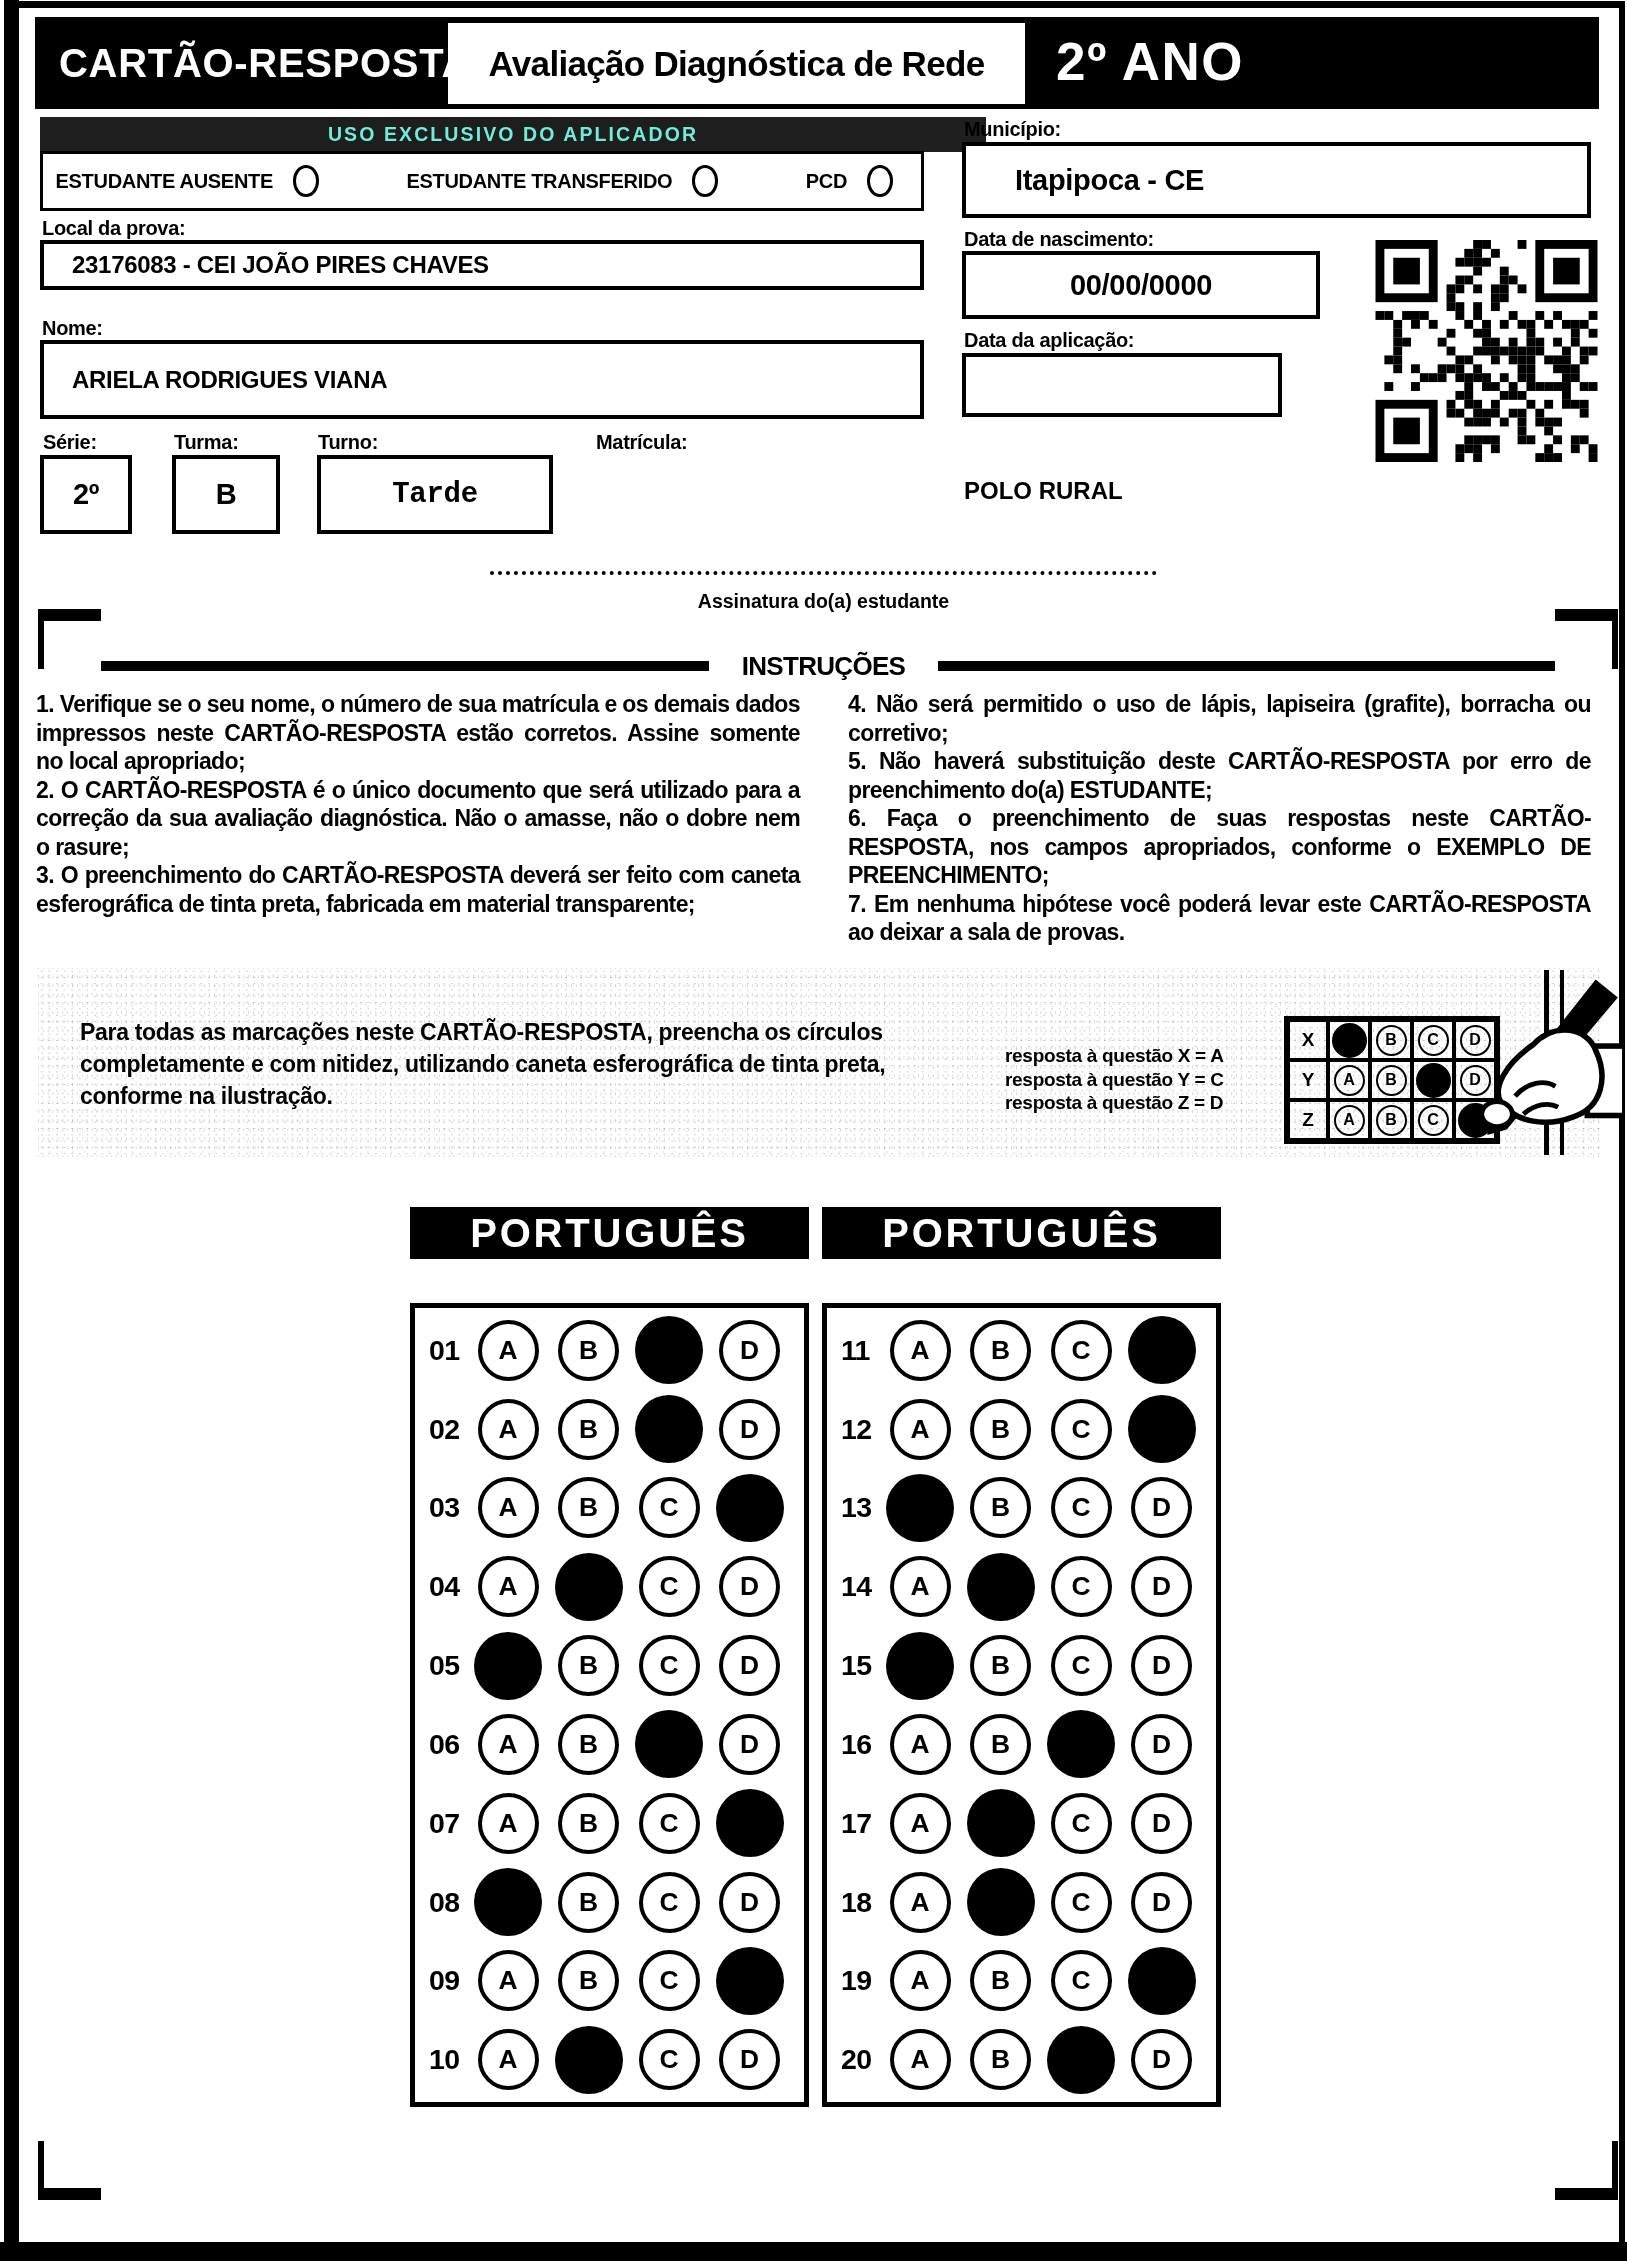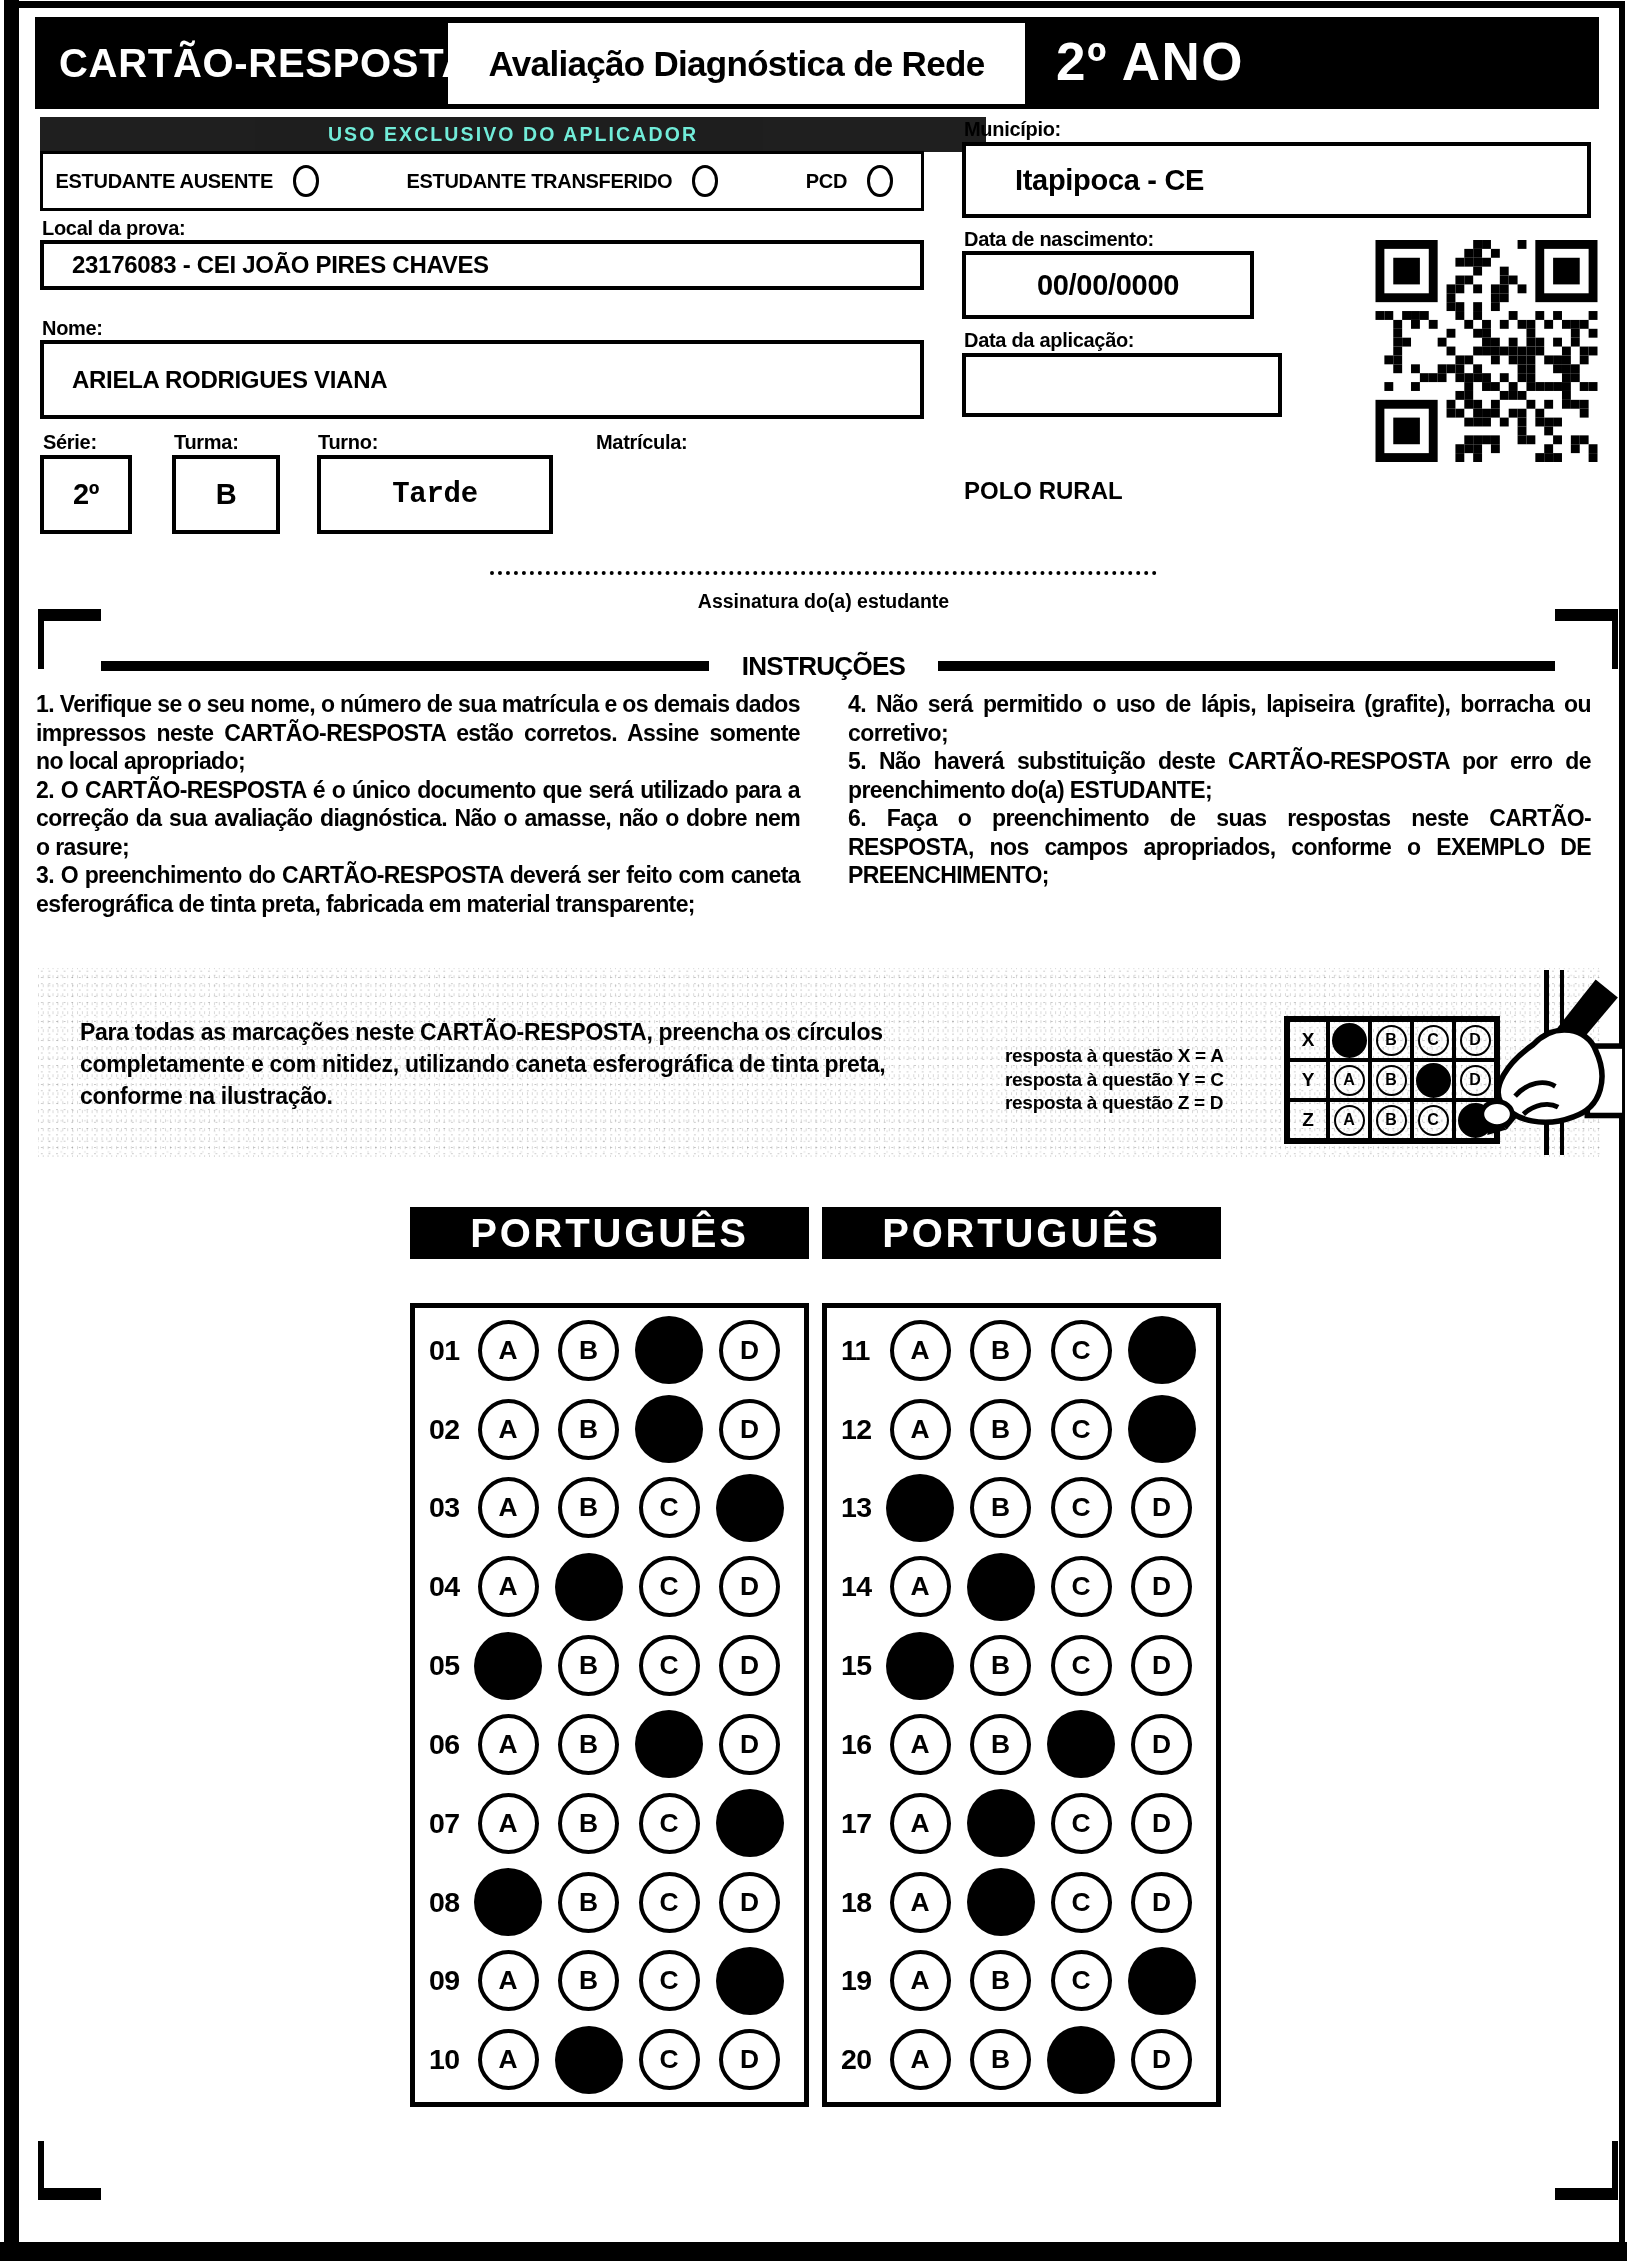--- a/index.html
+++ b/index.html
@@ -138,21 +138,21 @@
   <div class="abs fbox" style="left:317px; top:455px; width:236px; height:79px; justify-content:center;font-family:Liberation Mono, monospace;">
     <span class="val" style="font-size:29px;">Tarde</span>
   </div>
 
   <div class="abs lab" style="left:964px; top:118px;">Município:</div>
   <div class="abs fbox" style="left:962px; top:142px; width:629px; height:76px; padding-left:49px;">
     <span class="val" style="font-size:29px;">Itapipoca - CE</span>
   </div>
 
   <div class="abs lab" style="left:964px; top:228px;">Data de nascimento:</div>
-  <div class="abs fbox" style="left:962px; top:251px; width:292px; height:68px; justify-content:center;">
+  <div class="abs fbox" style="left:962px; top:251px; width:358px; height:68px; justify-content:center;">
     <span class="val" style="font-size:29px;">00/00/0000</span>
   </div>
 
   <div class="abs lab" style="left:964px; top:329px;">Data da aplicação:</div>
   <div class="abs fbox" style="left:962px; top:353px; width:320px; height:64px; justify-content:center;">
     <span class="val" style="font-size:29px;"></span>
   </div>
 
   <div class="abs qr" id="qr"><svg width="227" height="222" viewBox="0 0 325 325" fill="#000">
         <rect x="143" y="0" width="13" height="13"></rect>
@@ -370,20 +370,21 @@
   <div class="abs instr-bar" style="left:938px; width:617px;"></div>
   <div class="abs instr-col" style="left:36px; width:764px;">
       <p class="instr">1. Verifique se o seu nome, o número de sua matrícula e os demais dados impressos neste CARTÃO-RESPOSTA estão corretos. Assine somente no local apropriado;</p>
       <p class="instr">2. O CARTÃO-RESPOSTA é o único documento que será utilizado para a correção da sua avaliação diagnóstica. Não o amasse, não o dobre nem o rasure;</p>
       <p class="instr">3. O preenchimento do CARTÃO-RESPOSTA deverá ser feito com caneta esferográfica de tinta preta, fabricada em material transparente;</p>
     </div>
   <div class="abs instr-col" style="left:848px; width:743px;">
       <p class="instr">4. Não será permitido o uso de lápis, lapiseira (grafite), borracha ou corretivo;</p>
       <p class="instr">5. Não haverá substituição deste CARTÃO-RESPOSTA por erro de preenchimento do(a) ESTUDANTE;</p>
       <p class="instr">6. Faça o preenchimento de suas respostas neste CARTÃO-RESPOSTA, nos campos apropriados, conforme o EXEMPLO DE PREENCHIMENTO;</p>
+      <p class="instr">7. Em nenhuma hipótese você poderá levar este CARTÃO-RESPOSTA ao deixar a sala de provas.</p>
     </div>
 
   <div class="abs ex-band"></div>
   <div class="abs ex-legend">
       <div class="legend-line">resposta à questão X = A</div>
       <div class="legend-line">resposta à questão Y = C</div>
       <div class="legend-line">resposta à questão Z = D</div>
     </div>
   <div class="abs ex-text">Para todas as marcações neste CARTÃO-RESPOSTA, preencha os círculos completamente e com nitidez, utilizando caneta esferográfica de tinta preta, conforme na ilustração.</div>
   <div class="abs ex-grid">

